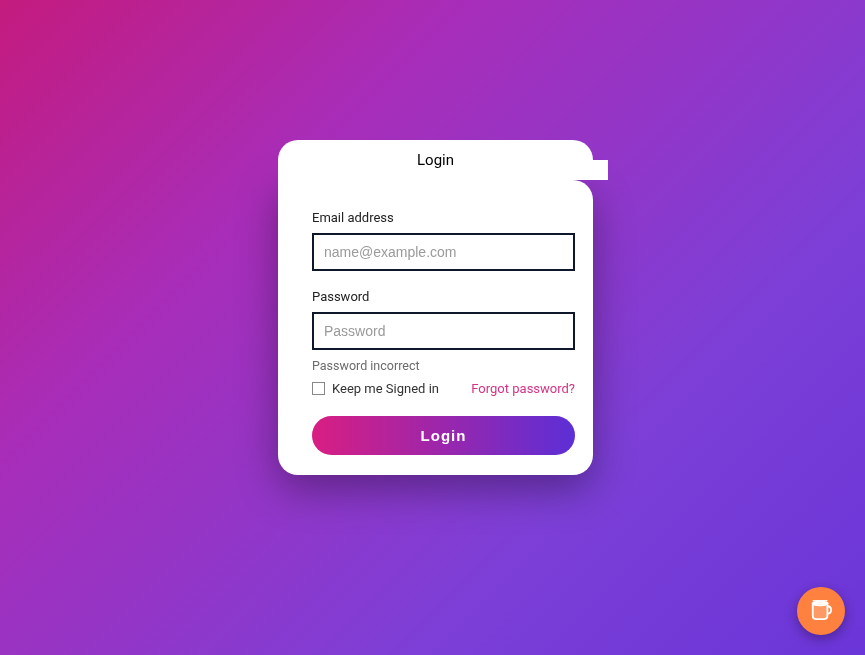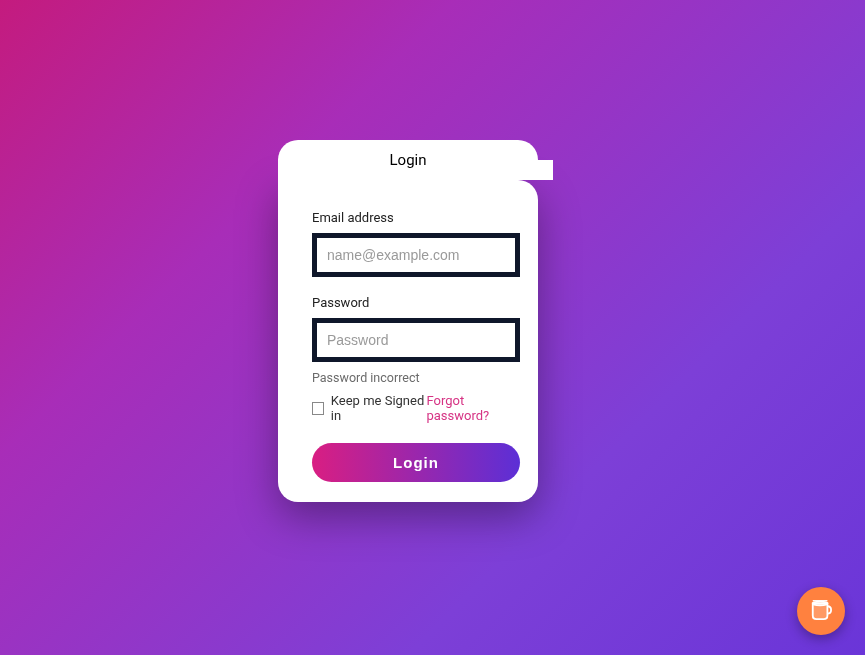--- a/index.html
+++ b/index.html
@@ -12,21 +12,21 @@
       height: 655px;
       font-family: -apple-system, BlinkMacSystemFont, "Segoe UI", Roboto, sans-serif;
       background: linear-gradient(135deg, #c41b7e 0%, #a82db8 30%, #7d3fd7 70%, #6a35d8 100%);
       position: relative;
       overflow: hidden;
     }
     .login-container {
       position: absolute;
       left: 278px;
       top: 140px;
-      width: 260px;
+      width: 315px;
     }
     .tabs {
       display: flex;
       height: 40px;
       position: relative;
     }
     .tab {
       flex: 1;
       display: flex;
       align-items: center;
@@ -70,21 +70,21 @@
     }
     .form-label {
       display: block;
       font-size: 13px;
       color: #222;
       margin-bottom: 8px;
     }
     .form-input {
       width: 100%;
       padding: 9px 10px;
-      border: 5px solid #0f172a;
+      border: 2px solid #0f172a;
       font-size: 14px;
       color: #333;
     }
     .form-input::placeholder {
       color: #9a9a9a;
     }
     .form-hint {
       font-size: 12.5px;
       color: #6b6b6b;
       margin-top: 8px;

